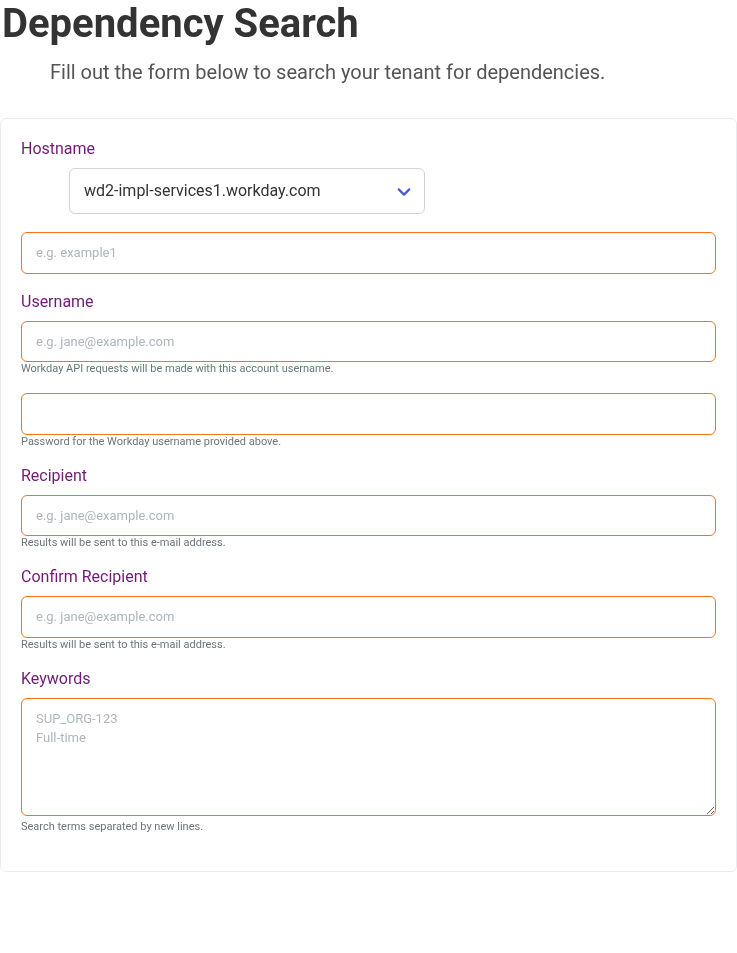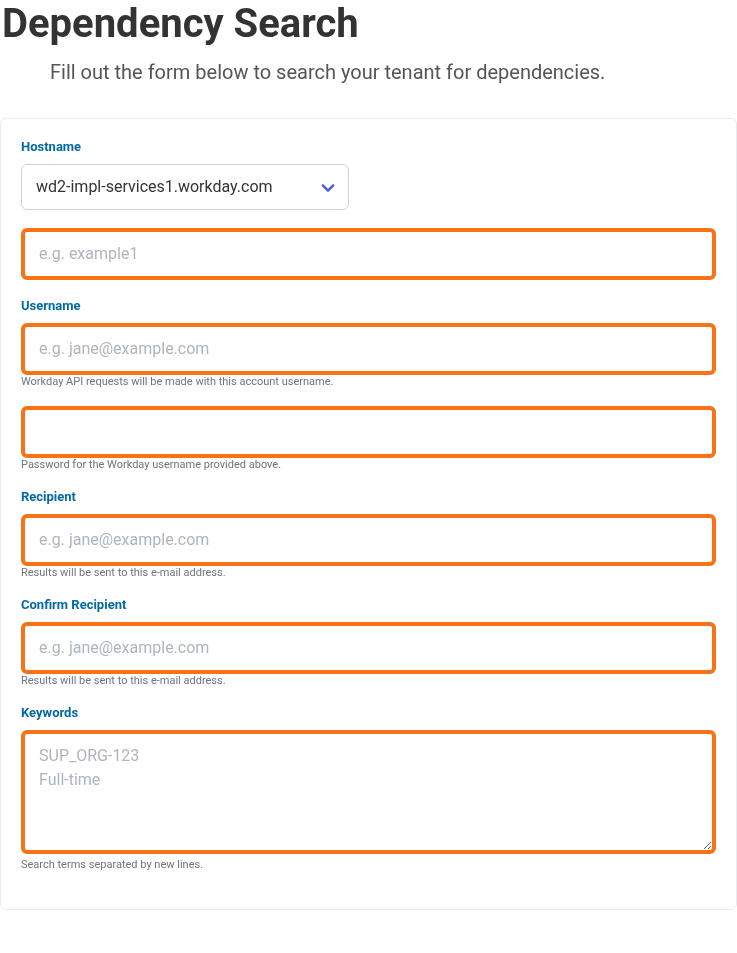--- a/index.html
+++ b/index.html
@@ -33,47 +33,48 @@
       border: 1px solid #e9ecef;
       border-radius: 6px;
       padding: 20px;
       margin-top: 20px;
     }
     .form-group {
       margin-bottom: 18px;
     }
     .form-label {
       display: block;
-      font-weight: 700;
-      font-size: 13px;
-      color: #0369a1;
+      font-weight: 400;
+      font-size: 16px;
+      color: #701a75;
       margin-bottom: 10px;
     }
     .form-control {
       width: 100%;
       padding: 10px 14px;
-      font-size: 16px;
+      font-size: 13px;
       color: #495057;
       background: #fff;
-      border: 4px solid #f97316;
+      border: 1px solid #f97316;
       border-radius: 6px;
       line-height: 1.5;
       font-family: inherit;
     }
     .form-control::placeholder {
       color: #adb5bd;
     }
     textarea.form-control {
       resize: vertical;
       min-height: 118px;
     }
     .select-wrapper {
       position: relative;
       display: inline-block;
-      width: 328px;
+      width: 356px;
+      margin-left: 48px;
     }
     .form-select {
       width: 100%;
       padding: 10px 40px 10px 14px;
       font-size: 16px;
       color: #333;
       background: #fff;
       border: 1px solid #ced4da;
       border-radius: 6px;
       appearance: none;

